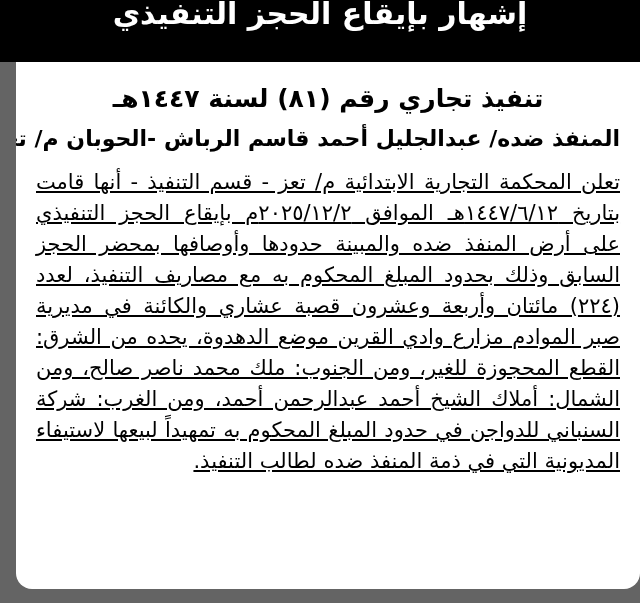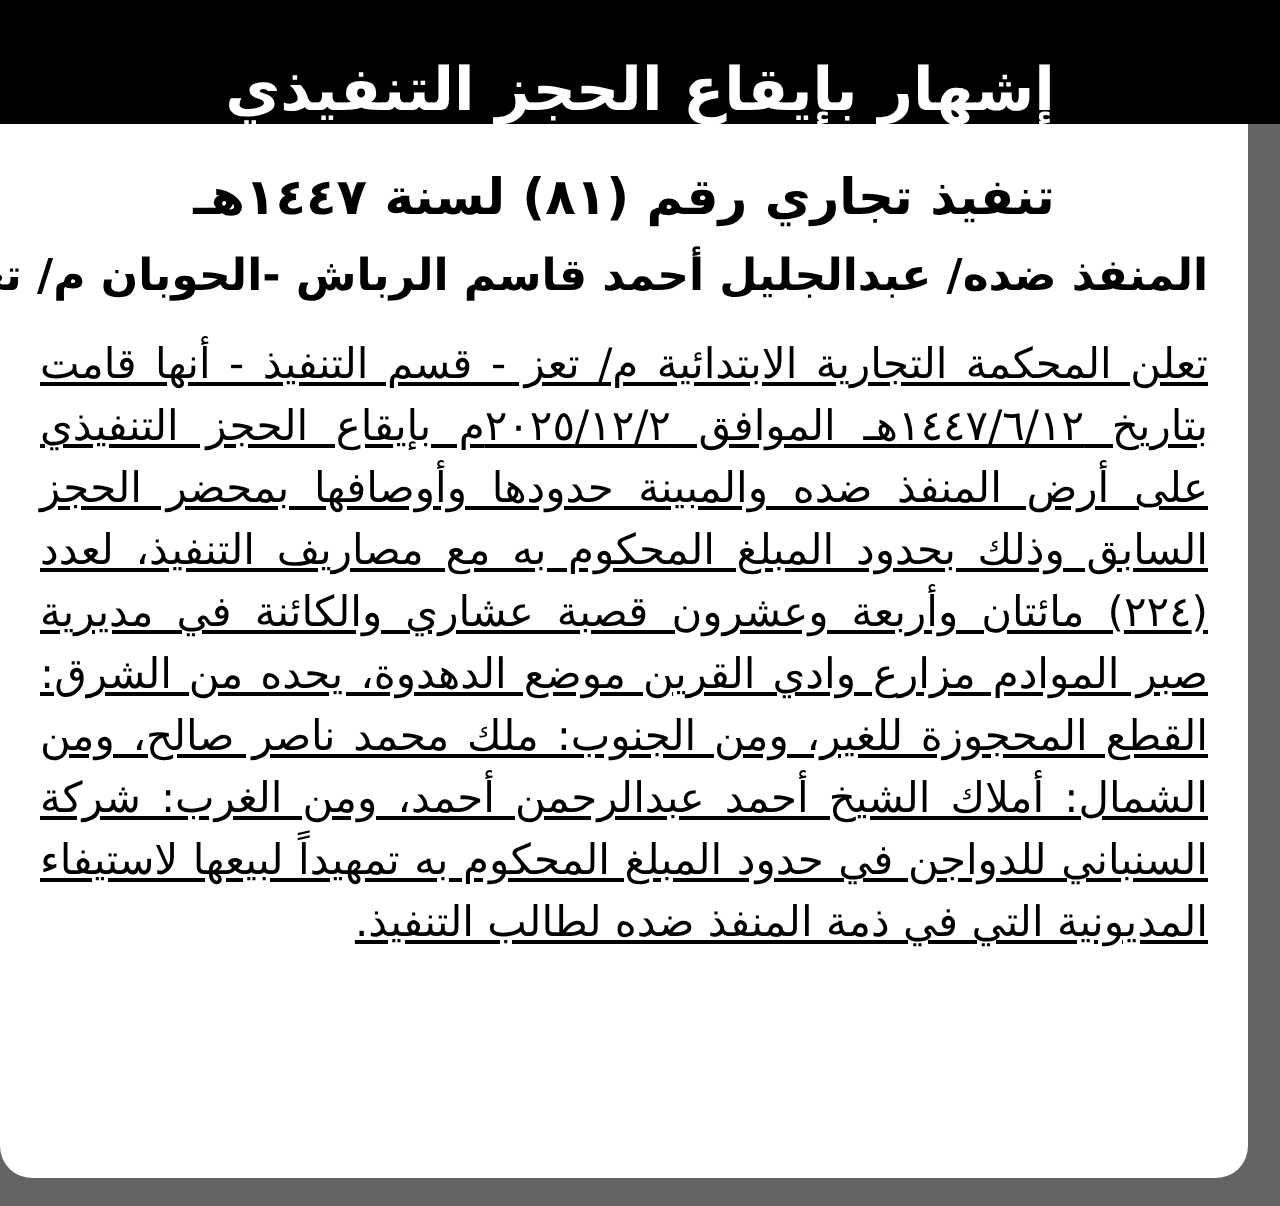--- a/index.html
+++ b/index.html
@@ -23,40 +23,40 @@
   }
 
   #notice-header {
     position: absolute;
     top: 0;
     left: 0;
     width: 640px;
     height: 62px;
     background: #000000;
     display: flex;
-    align-items: flex-end;
+    align-items: flex-start;
     justify-content: center;
   }
 
   #notice-title {
     color: #ffffff;
     font-size: 30px;
     font-weight: bold;
     line-height: 1;
     letter-spacing: 0px;
     text-align: center;
     direction: rtl;
     white-space: nowrap;
     transform: translateY(-1px);
   }
 
   #notice-card {
     position: absolute;
     top: 62px;
-    left: 0;
+    left: 16px;
     width: 624px;
     height: 527px;
     background: #ffffff;
     border-bottom-left-radius: 16px;
     border-bottom-right-radius: 16px;
     box-sizing: border-box;
     padding: 0 20px;
     direction: rtl;
     overflow: hidden;
   }

